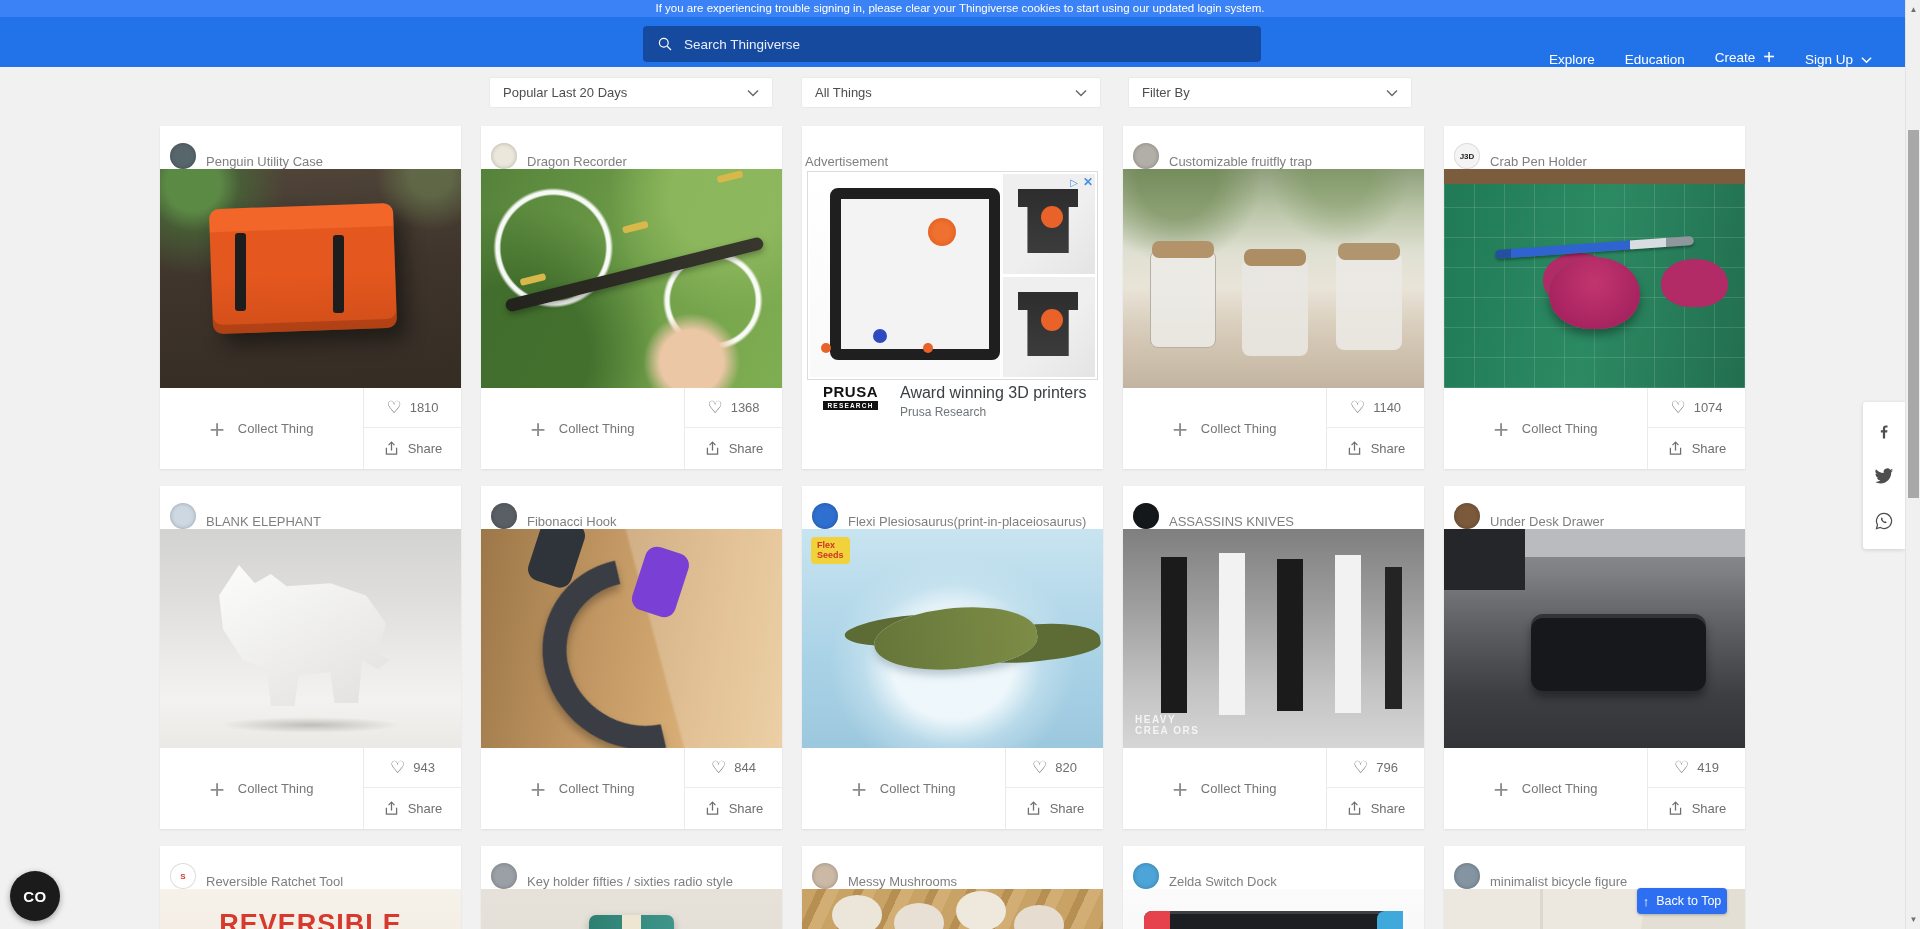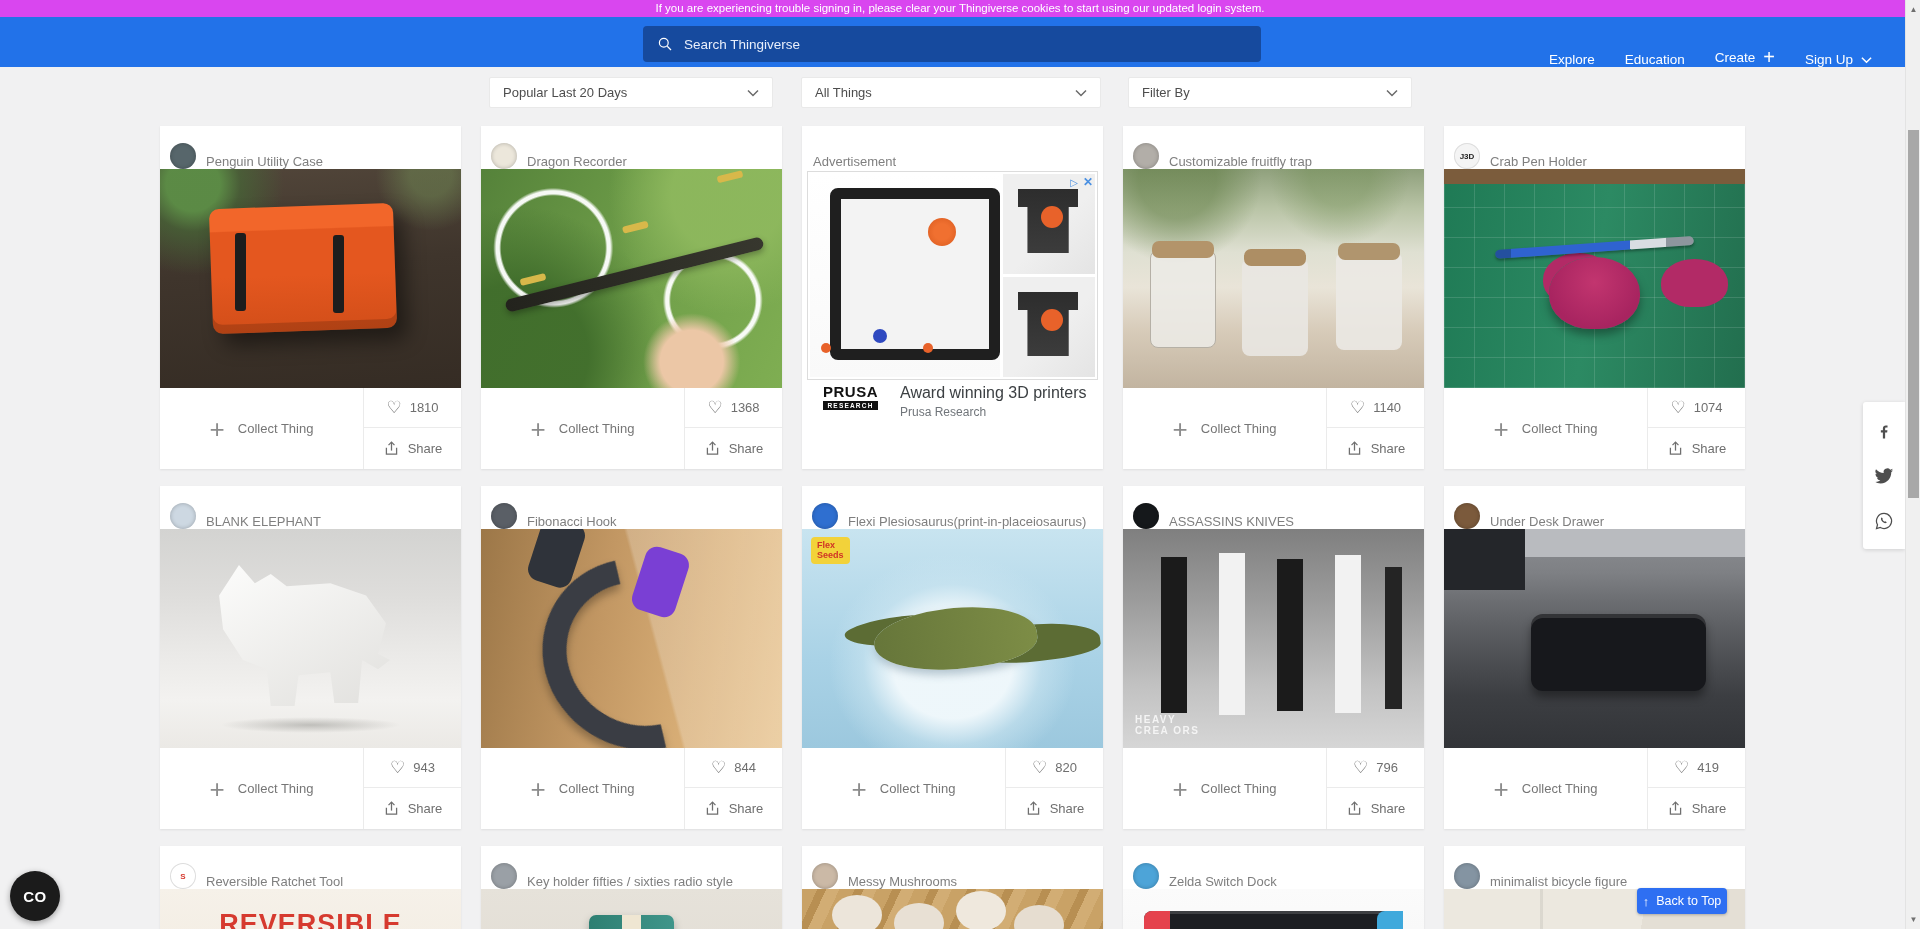--- a/index.html
+++ b/index.html
@@ -1,20 +1,20 @@
 <!DOCTYPE html>
 <html><head>
 <meta charset="utf-8">
 <style>
   * { margin:0; padding:0; box-sizing:border-box; }
   html,body { width:1920px; height:929px; overflow:hidden; }
   body { position:relative; background:#f1f1f2; font-family:"Liberation Sans", sans-serif; }
 
   
-  .banner { position:absolute; top:0; left:0; width:1920px; height:31px; background:#d946ef;
+  .banner { position:absolute; top:0; left:0; width:1920px; height:31px; background:#3b82f6;
             color:#fff; font-size:11.5px; font-weight:500; line-height:17px; text-align:center; }
 
   
   .header { position:absolute; top:17px; left:0; width:1920px; height:50px; background:#2272e9; }
   .brand { position:absolute; left:40px; top:0; height:50px; display:flex; align-items:center; gap:9px;
            color:#fff; font-size:19px; font-weight:600; cursor:pointer; }
   .search { position:absolute; left:643px; top:9px; width:618px; height:36px; background:#164a9e;
             border-radius:4px; display:flex; align-items:center; padding-left:14px; gap:11px; }
   .search-ph { color:#e9effb; font-size:13.5px; }
   .nav { position:absolute; right:48px; top:0; height:50px; display:flex; align-items:flex-end; gap:30px; }
@@ -173,21 +173,21 @@
   .art-zelda::before { content:""; position:absolute; left:7%; top:22px; width:86%; height:62%;
       background:#1c1e22; border-radius:8px; box-shadow:inset 0 3px 0 rgba(255,255,255,.15); }
   .art-zelda::after { content:""; position:absolute; left:7%; top:22px; width:26px; height:62%;
       background:#e5424d; border-radius:8px 0 0 8px; box-shadow:233px 0 0 #3fa9dc; }
 
   .art-bicycle { background:
       linear-gradient(90deg, transparent 0 32%, rgba(0,0,0,.07) 32% 33%, transparent 33%),
       linear-gradient(100deg,#ece8df 0 60%, #e4dfd5 60%); }
 
   
-  .ad-card .card-head { padding-left:11px; }
+  .ad-card .card-head { padding-left:3px; }
   .ad-box { position:absolute; left:5px; top:45px; width:291px; height:209px; background:#fff;
             border:1px solid #dcdcdc; display:flex; padding:2px; gap:3px; }
   .ad-main { width:190px; position:relative; background:linear-gradient(#ffffff,#f9f9f9); }
   .ad-main::before { content:""; position:absolute; left:20px; top:14px; width:148px; height:150px;
       border:11px solid #1f1f1f; border-radius:8px; background:#f3f3f3; }
   .ad-main::after { content:""; position:absolute; left:118px; top:44px; width:28px; height:28px;
       border-radius:50%; background:radial-gradient(circle,#f07030 40%,#d85a1e);
       box-shadow:-62px 104px 0 -7px #2f49c0, -14px 116px 0 -9px #e8622a, -116px 116px 0 -9px #e8622a; }
   .ad-side { flex:1; display:flex; flex-direction:column; gap:3px; }
   .ad-thumb { flex:1; position:relative; background:linear-gradient(135deg,#efefef 0 55%,#e4e4e4); }

